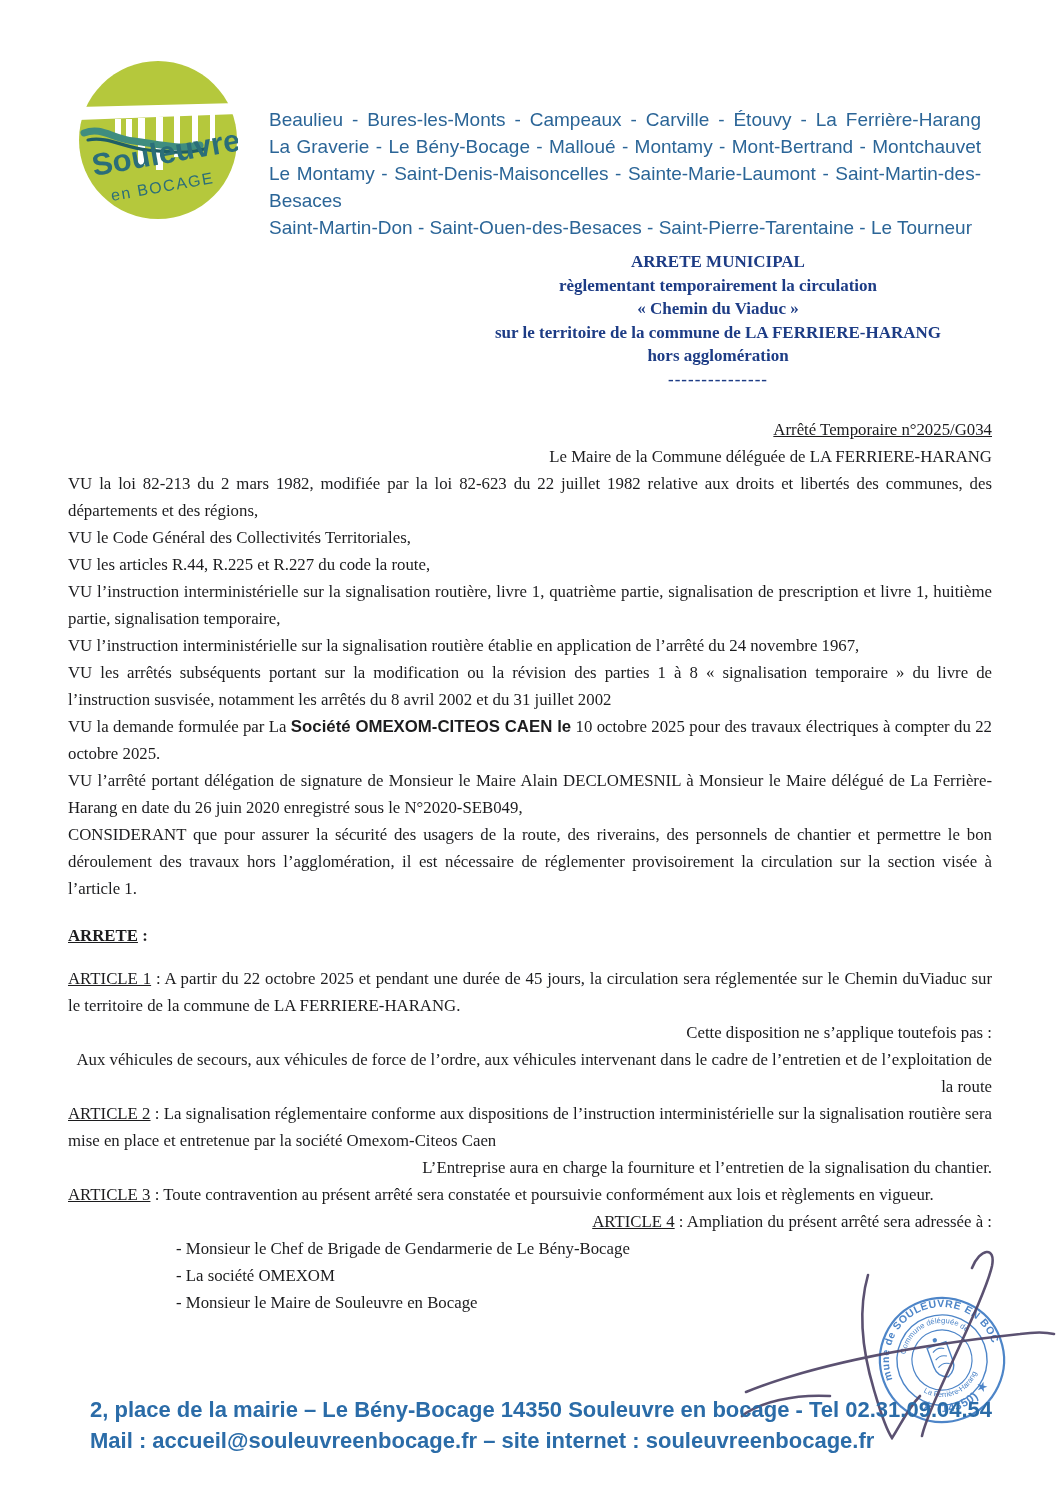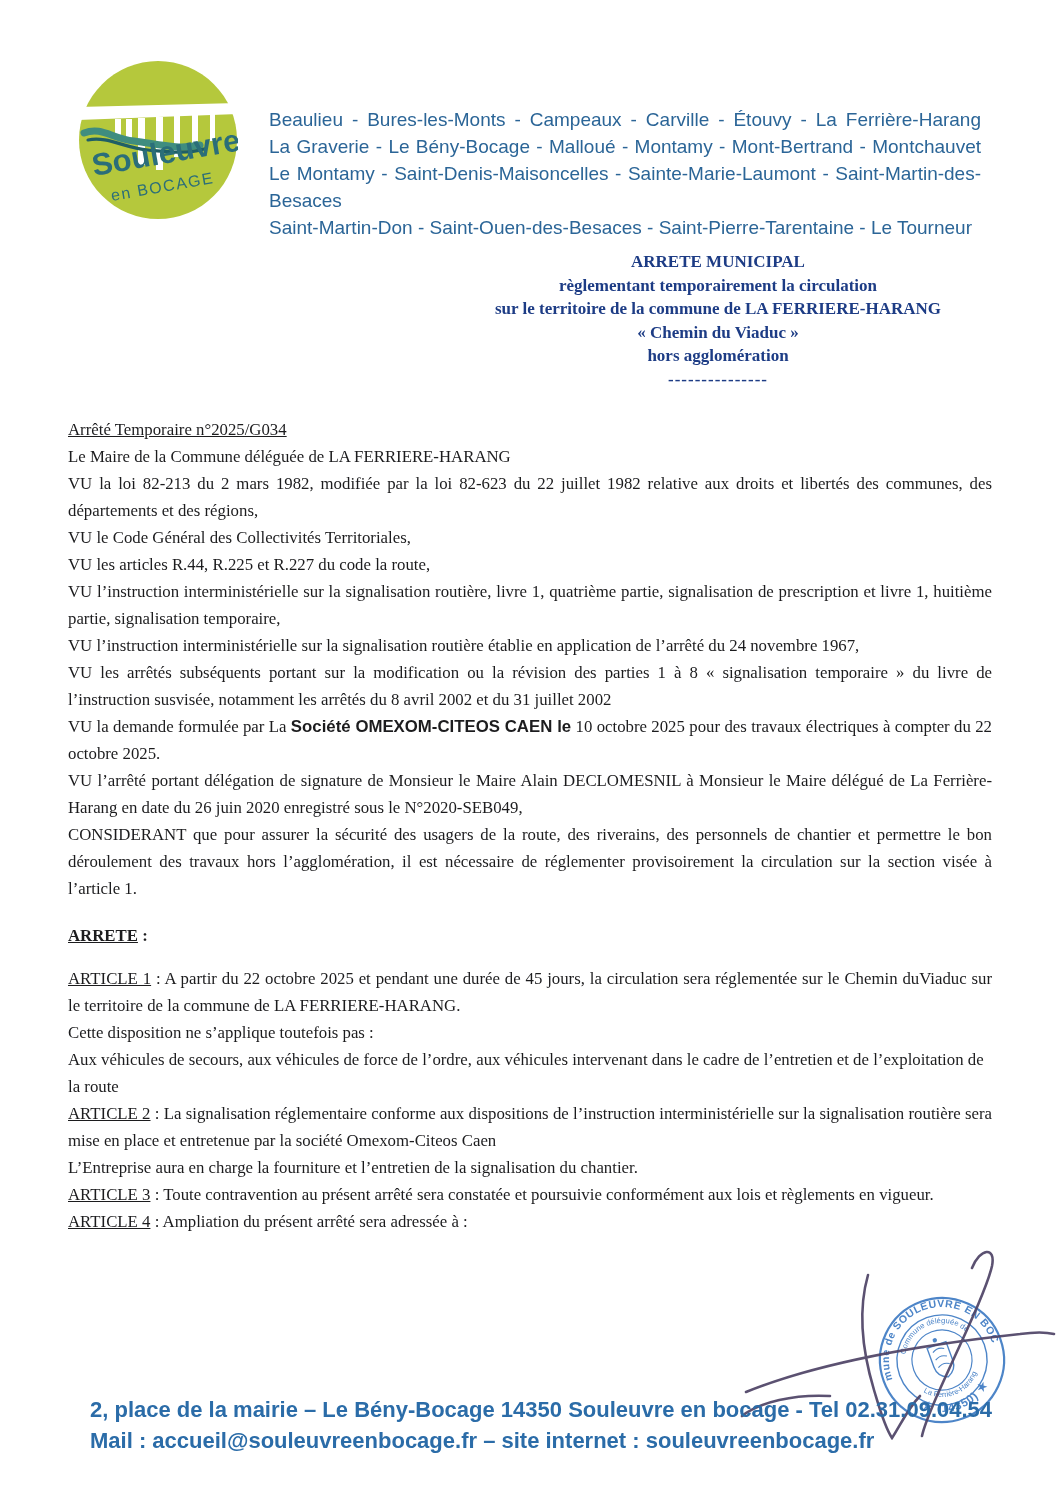--- a/index.html
+++ b/index.html
@@ -48,21 +48,21 @@
   .u{text-decoration:underline;}
   .b{font-weight:normal;}
   .sans-seg{font-family:"Liberation Sans", sans-serif;font-weight:bold;}
   .mt20{margin-top:20px;}
   .mt27{margin-top:27px;}
   .mt40{margin-top:40px;}
   .arrete-heading{
     font-weight:bold;margin-top:20px !important;margin-bottom:16px !important;
   }
   .indent-items p{margin-left:108px;text-align:left;}
-  .no-justify{text-align:left;}
+  .no-justify{text-align:right;}
   
   .sig-block{
     position:absolute;left:492px;top:1296px;
     font-size:16.8px;line-height:27px;text-align:left;
   }
   
   .stamp{position:absolute;left:858px;top:1276px;width:168px;height:168px;}
   .signature-overlay{position:absolute;left:690px;top:1230px;width:368px;height:240px;pointer-events:none;}
   
   .footer{
@@ -104,22 +104,22 @@
   <div class="communes">
     <div class="cline">Beaulieu - Bures-les-Monts - Campeaux - Carville - Étouvy - La Ferrière-Harang</div>
     <div class="cline">La Graverie - Le Bény-Bocage - Malloué - Montamy - Mont-Bertrand - Montchauvet</div>
     <div class="cline">Le Montamy - Saint-Denis-Maisoncelles - Sainte-Marie-Laumont - Saint-Martin-des-Besaces</div>
     <div class="cline last">Saint-Martin-Don - Saint-Ouen-des-Besaces - Saint-Pierre-Tarentaine - Le Tourneur</div>
   </div>
 
   <div class="title-block">
     <div>ARRETE MUNICIPAL</div>
     <div>règlementant temporairement la circulation</div>
+    <div>« Chemin du Viaduc »</div>
     <div>sur le territoire de la commune de LA FERRIERE-HARANG</div>
-    <div>« Chemin du Viaduc »</div>
     <div>hors agglomération</div>
     <div class="sep">---------------</div>
   </div>
 
   <div class="doc-body">
     <p class="no-justify"><span class="u">Arrêté Temporaire n°2025/G034</span></p>
     <p class="no-justify b">Le Maire de la Commune déléguée de LA FERRIERE-HARANG</p>
 
     <p class="mt20"><span class="b">VU</span><span> la loi 82-213 du 2 mars 1982, modifiée par la loi 82-623 du 22 juillet 1982 relative aux droits et libertés des communes, des départements et des régions,</span></p>
     <p><span class="b">VU</span><span> le Code Général des Collectivités Territoriales,</span></p>
@@ -137,20 +137,25 @@
 
     <p class="mt27 no-justify">Cette disposition ne s’applique toutefois  pas :</p>
     <p class="no-justify">Aux véhicules de secours, aux véhicules de force de l’ordre, aux véhicules intervenant dans le cadre de l’entretien et de l’exploitation de la route</p>
 
     <p class="mt27"><span class="b u">ARTICLE 2</span><span class="b"> : </span><span>La signalisation réglementaire conforme aux dispositions de l’instruction interministérielle sur la signalisation routière sera mise en place et entretenue par la société Omexom-Citeos Caen</span></p>
     <p class="no-justify">L’Entreprise aura en charge la fourniture et l’entretien de la signalisation du chantier.</p>
 
     <p class="mt40"><span class="b u">ARTICLE 3</span><span class="b"> : </span><span>Toute contravention au présent arrêté sera constatée et poursuivie conformément aux lois et règlements en vigueur.</span></p>
 
     <p class="mt40 no-justify"><span class="b u">ARTICLE 4</span><span class="b"> : </span><span>Ampliation du présent arrêté sera adressée à :</span></p>
+    <div class="indent-items">
+      <p>- Monsieur le Chef de Brigade de Gendarmerie de Le Bény-Bocage</p>
+      <p>- La société OMEXOM</p>
+      <p>- Monsieur le Maire de Souleuvre en Bocage</p>
+    </div>
   </div>
 
 
   <div class="stamp">
     <svg viewBox="0 0 168 168" width="168" height="168">
       <g transform="rotate(-20 84 84)" stroke="var(--stamp_blue)" fill="var(--stamp_blue)">
         <circle cx="84" cy="84" r="62" fill="none" stroke-width="2.2"></circle>
         <circle cx="84" cy="84" r="45" fill="none" stroke-width="1.4"></circle>
         <circle cx="84" cy="84" r="30" fill="none" stroke-width="1.2"></circle>
         <defs>

